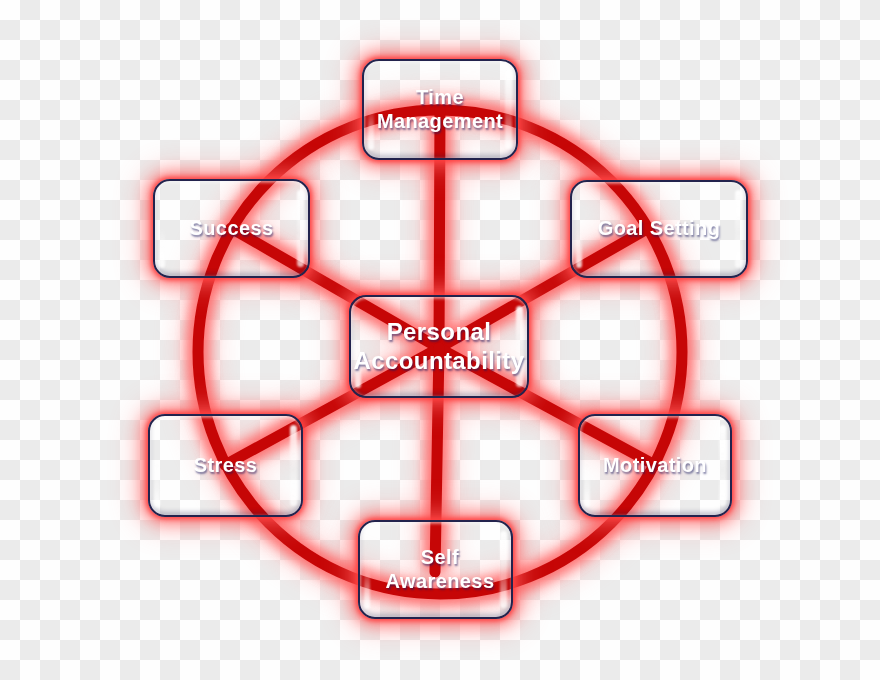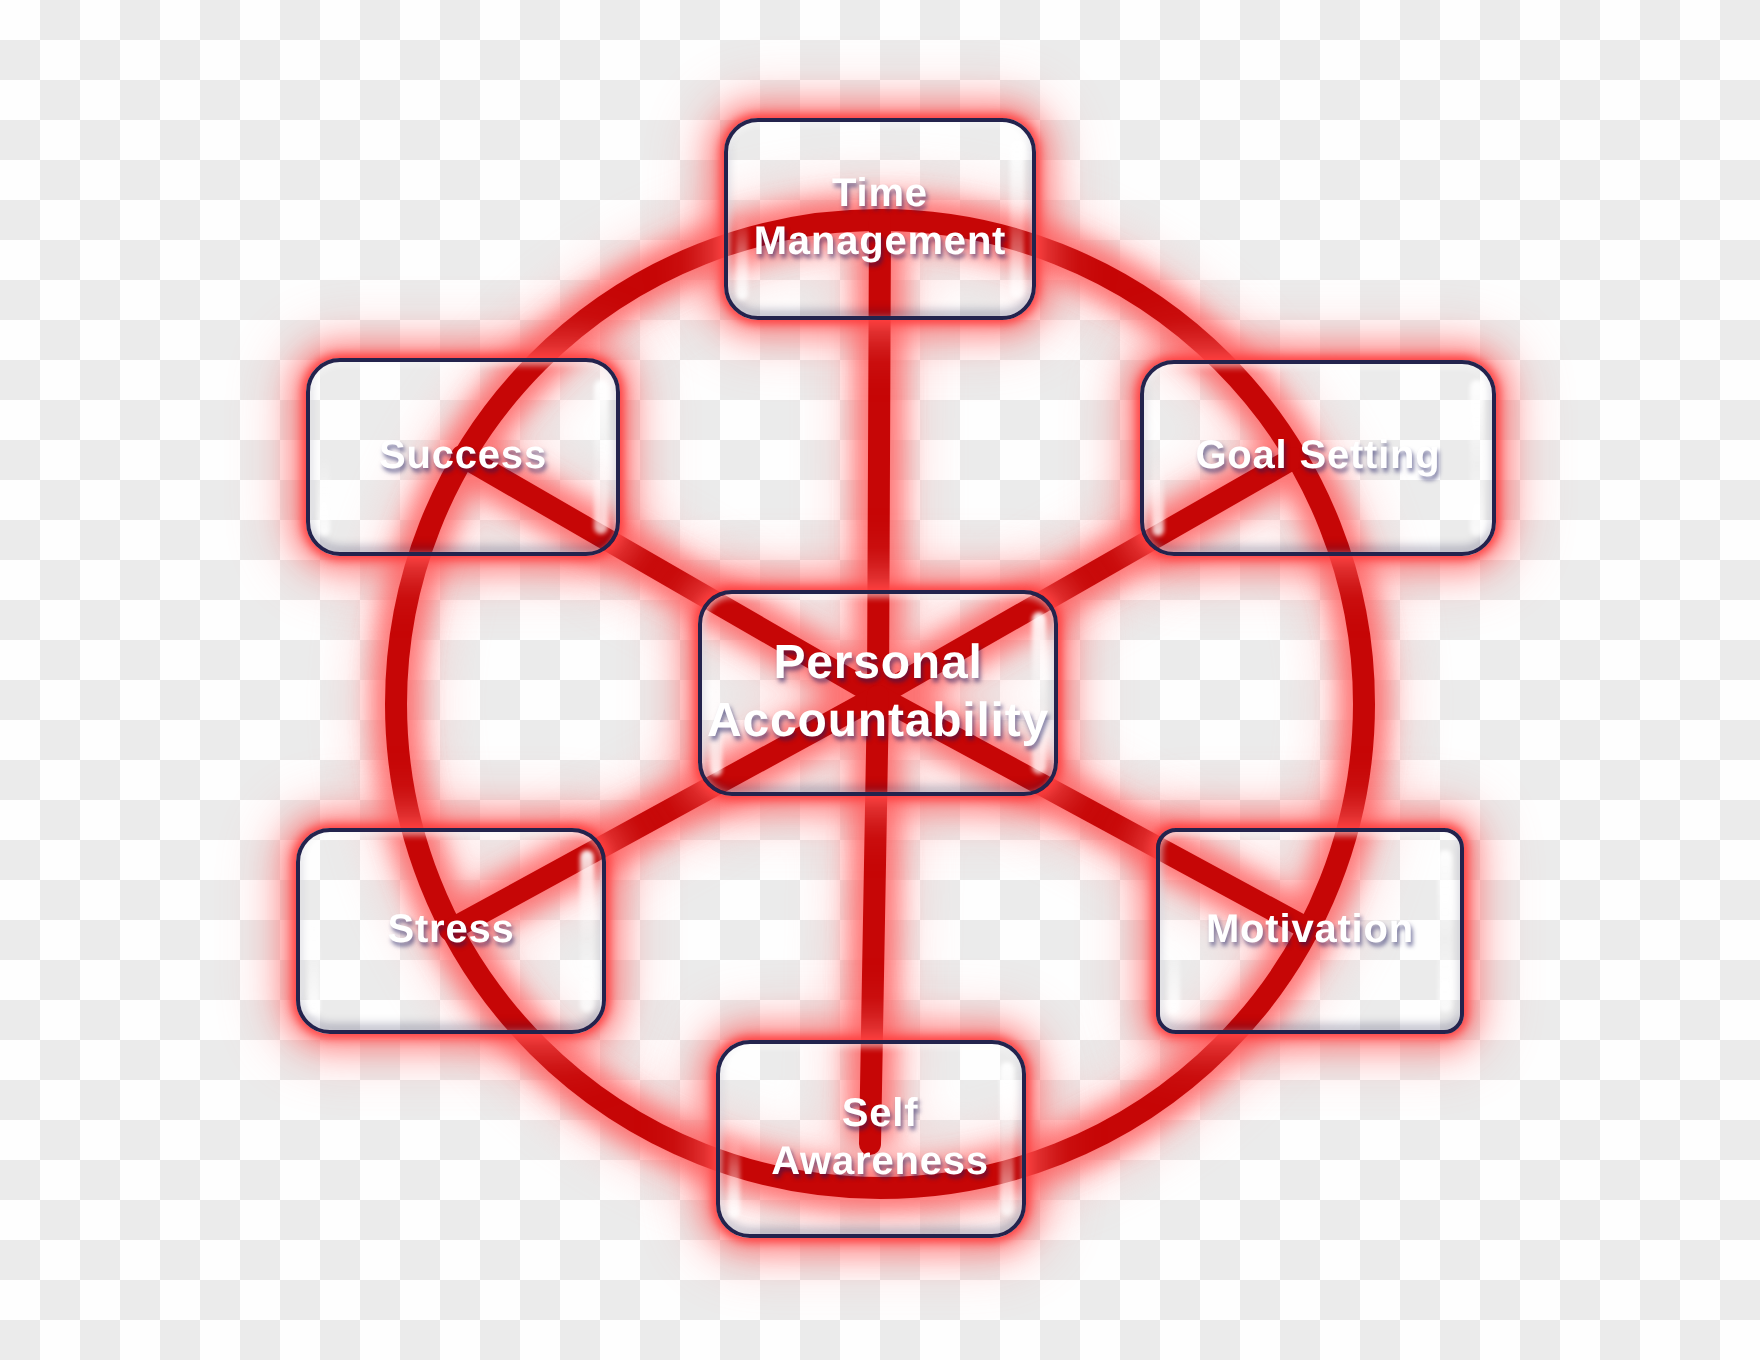--- a/index.html
+++ b/index.html
@@ -84,21 +84,21 @@
       rgba(255,255,255,0.85),
       rgba(255,255,255,0));
     filter: blur(1px);
     pointer-events: none;
   }
   .node-time        { left: 362px; top:  59px; width: 156px; height: 101px; }
   .node-success     { left: 153px; top: 179px; width: 157px; height:  99px; }
   .node-goal        { left: 570px; top: 180px; width: 178px; height:  98px; }
   .node-center      { left: 349px; top: 295px; width: 180px; height: 103px; font-size: 24px; }
   .node-stress      { left: 148px; top: 414px; width: 155px; height: 103px; }
-  .node-motivation  { left: 578px; top: 414px; width: 154px; height: 103px; border-radius: 10px; }
+  .node-motivation  { left: 578px; top: 414px; width: 154px; height: 103px; }
   .node-self        { left: 358px; top: 520px; width: 155px; height:  99px; padding-left: 19px; }
   .node-label { position: relative; z-index: 2; }
 </style>
 </head>
 <body>
 
 <div class="stage">
 
   <svg class="connector-layer" viewBox="0 0 880 680" xmlns="http://www.w3.org/2000/svg">
     <defs>

